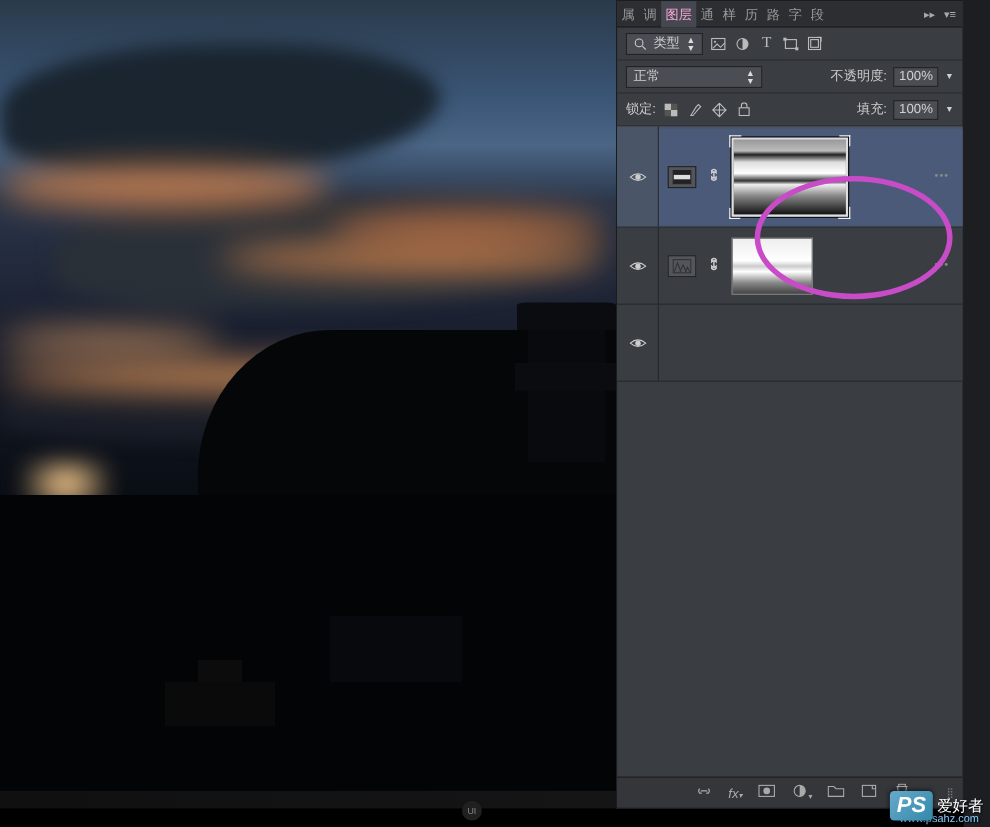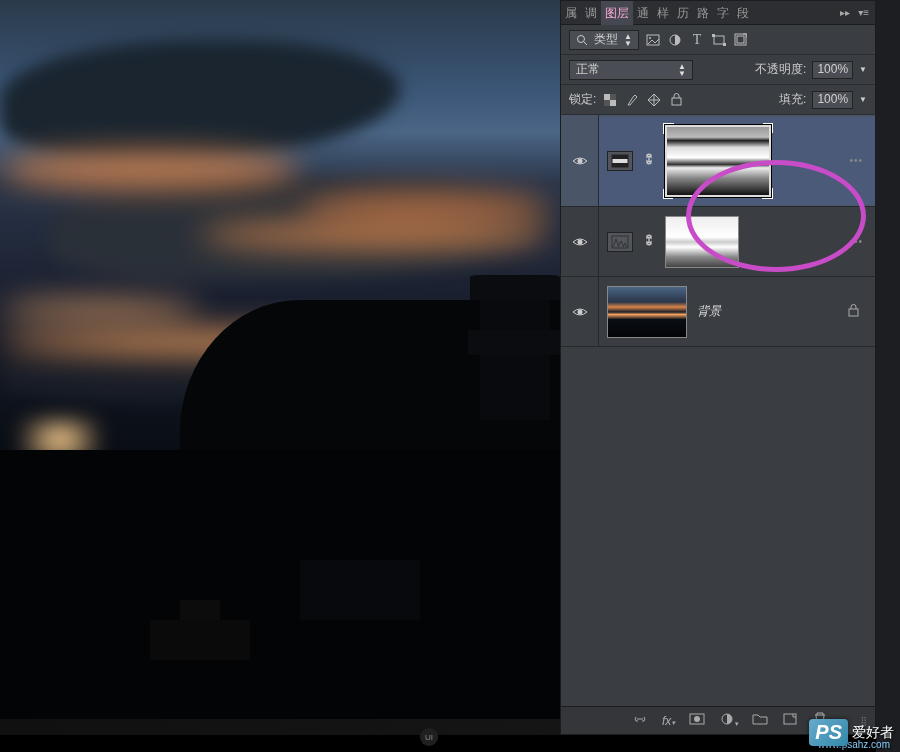--- a/index.html
+++ b/index.html
@@ -273,30 +273,20 @@
       </div>
     </div>
 
     <div class="layer">
       <div class="eye">
         <svg viewBox="0 0 16 12">
             <path d="M1 6 Q8 0 15 6 Q8 12 1 6 Z" fill="none" stroke="#ccc"></path>
             <circle cx="8" cy="6" r="2.5" fill="#ccc"></circle>
           </svg>
       </div>
-      <div class="content">
-        <div class="mask bg-thumb sky-color"></div>
-        <span class="lname">背景</span>
-        <span class="lock-ic">
-          <svg width="11" height="13" viewBox="0 0 11 13">
-              <rect x="1" y="5" width="9" height="7" fill="none" stroke="#aaa"></rect>
-              <path d="M3 5 L3 3 A2.5 2.5 0 0 1 8 3 L8 5" fill="none" stroke="#aaa"></path>
-            </svg>
-        </span>
-      </div>
     </div>
 
   </div>
 
   <div class="footer">
     <span class="sp"></span>
     <span><svg viewBox="0 0 16 14">
           <path d="M4 5 A3 3 0 0 0 4 9 L6 9 M12 5 A3 3 0 0 1 12 9 L10 9 M5 7 L11 7" fill="none" stroke="#aaa"></path>
         </svg></span>
     <span style="font-style:italic;color:#aaa;font-size:12px">fx<span style="font-size:7px">▾</span></span>

